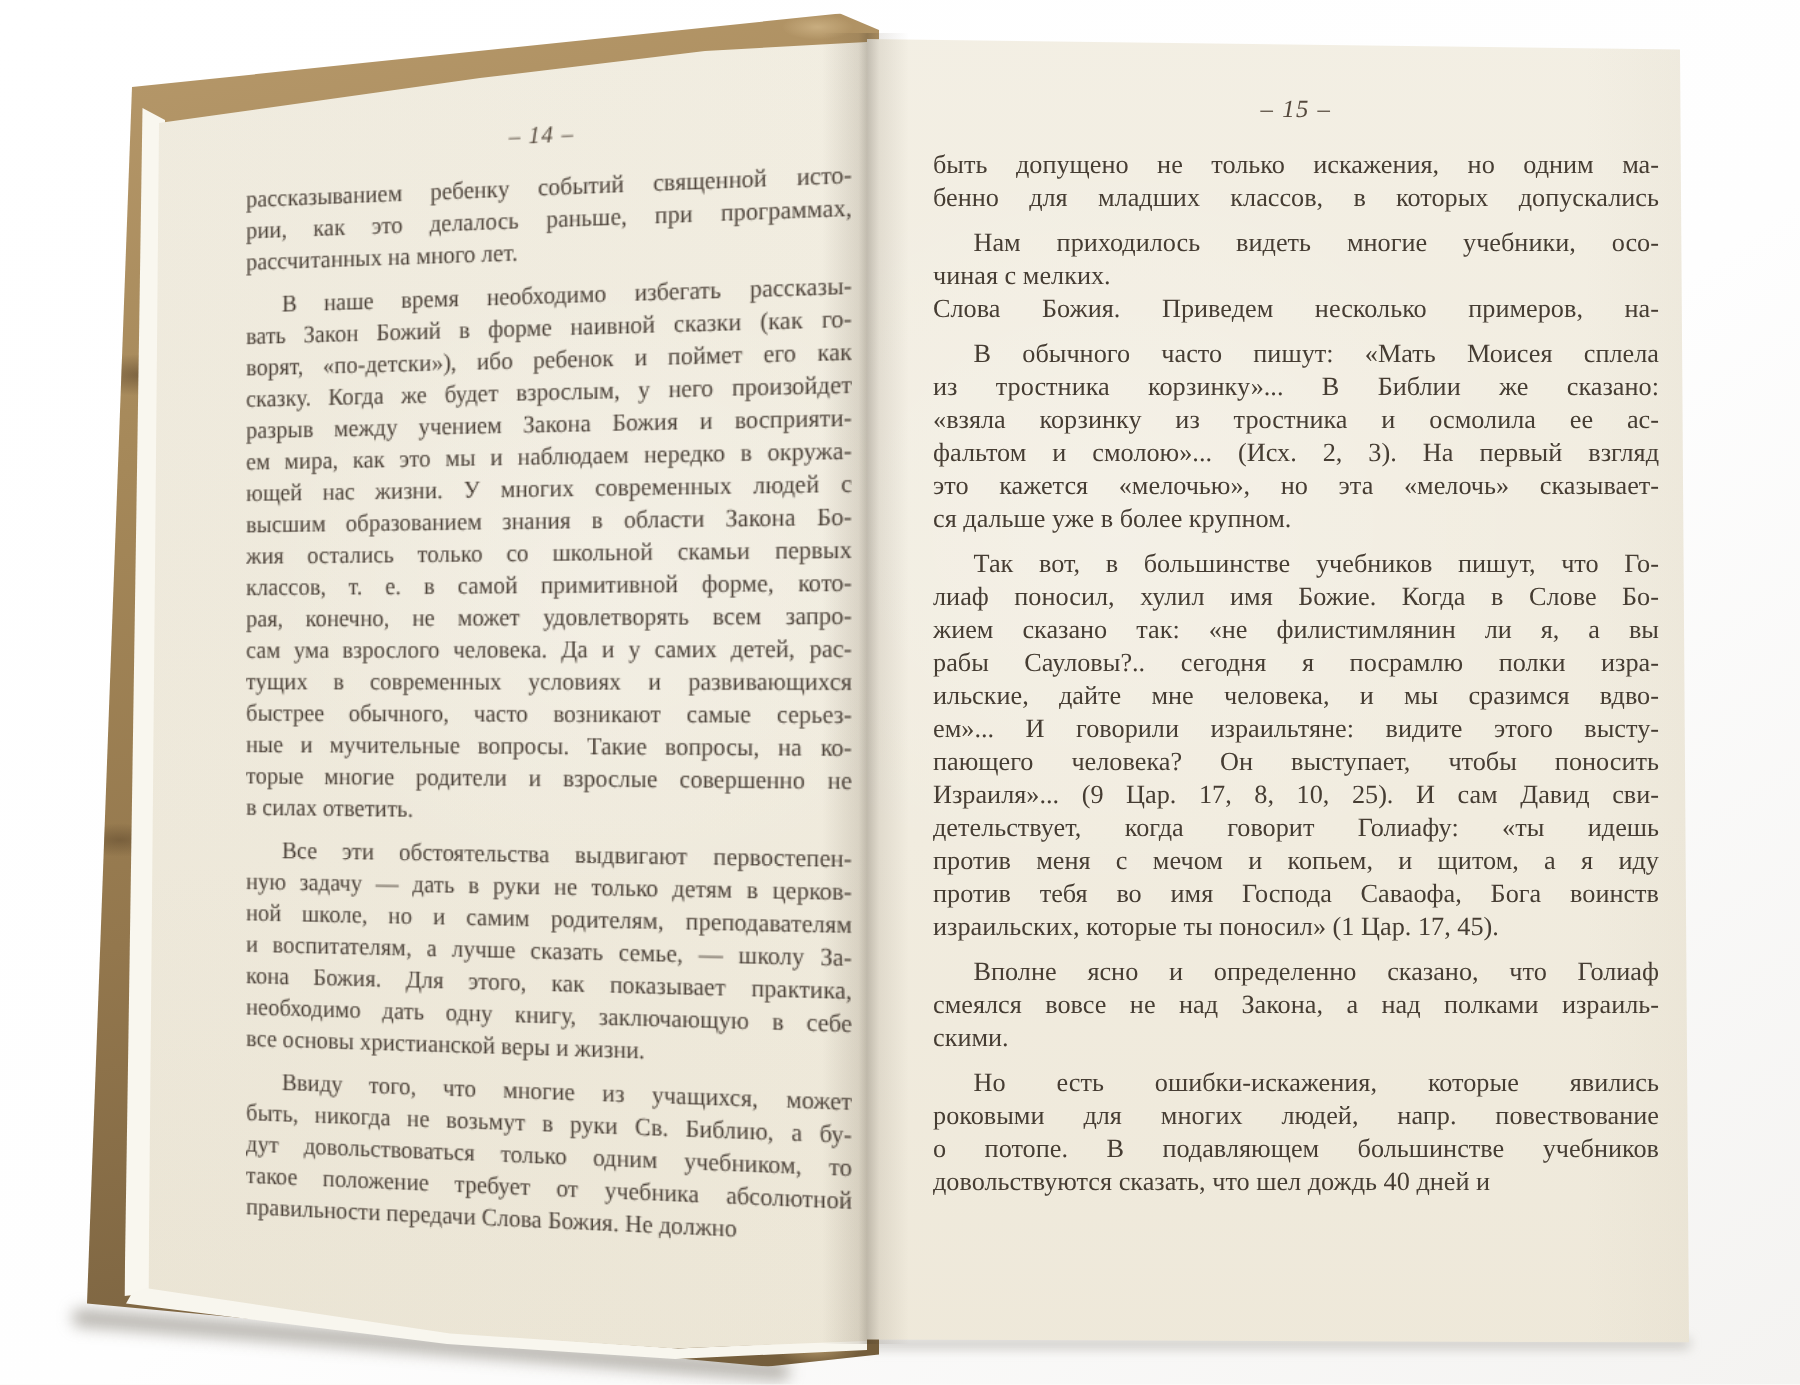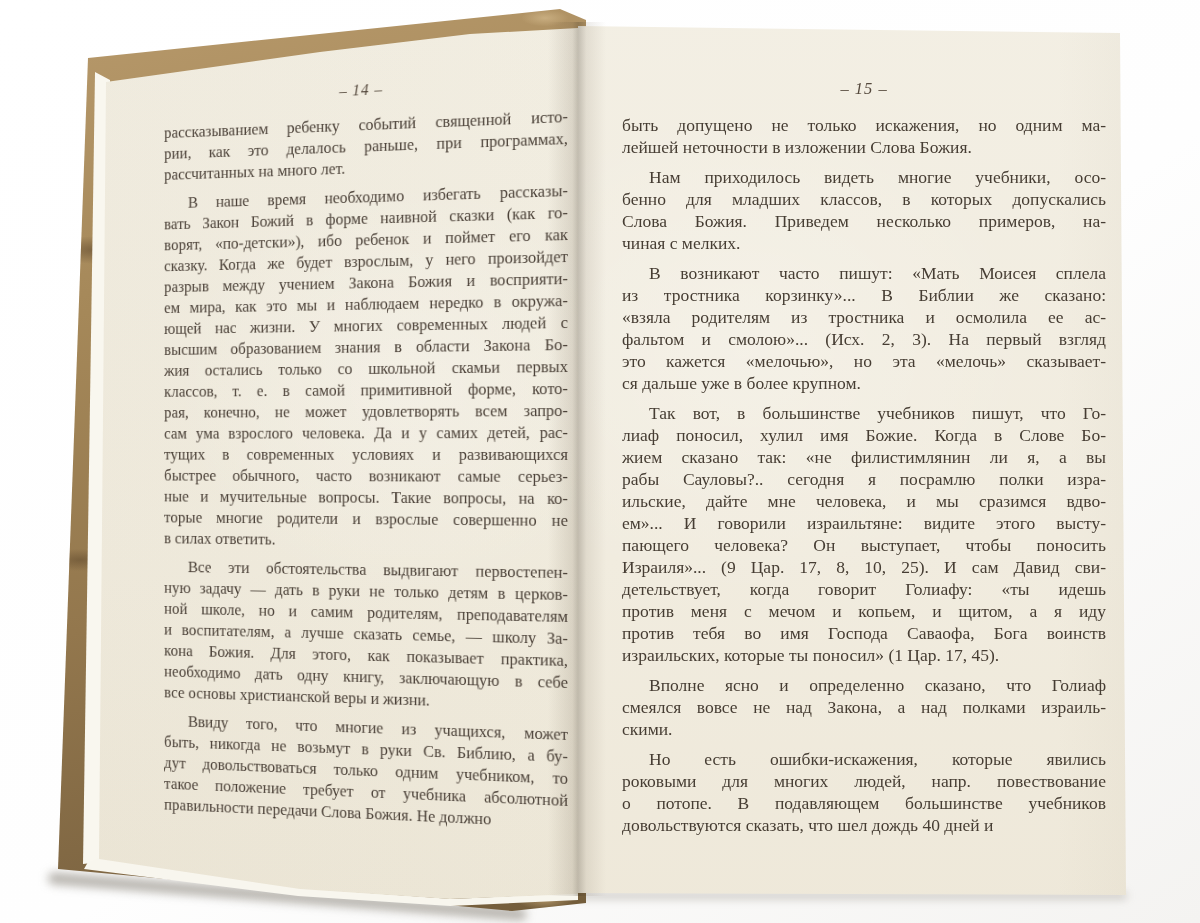--- a/index.html
+++ b/index.html
@@ -78,21 +78,21 @@
 
   
   .text-col { color: #4b4138; }
   .text-left {
     position: absolute; left: 132px; top: 68px; width: 436px;
     transform: perspective(1900px) rotateY(-13deg);
     transform-origin: 100% 50%;
     font-size: 17px;
   }
   .text-right {
-    position: absolute; left: 622px; top: 76px; width: 484px;
+    position: absolute; left: 622px; top: 60px; width: 484px;
     font-size: 17.5px;
     color: #463d33;
     font-family: Liberation Serif, serif;
   }
   .page-header {
     text-align: center; font-style: italic;
     font-size: 16.5px; color: #55493d;
     height: 26px; line-height: 26px; margin-bottom: 12px;
     letter-spacing: 1px;
   }
@@ -155,28 +155,27 @@
         <div class="line">дут довольствоваться только одним учебником, то</div>
         <div class="line">такое положение требует от учебника абсолютной</div>
         <div class="line pend">правильности передачи Слова Божия. Не должно</div>
       </div>
   </div>
 
   <div class="text-col text-right">
     <div class="page-header">– 15 –</div>
     <div>
         <div class="line">быть допущено не только искажения, но одним ма-</div>
-        <div class="line pend">лейшей неточности в изложении Слова Божия.</div>
+        <div class="line">бенно для младших классов, в которых допускались</div>
         <div class="line indent">Нам приходилось видеть многие учебники, осо-</div>
-        <div class="line">бенно для младших классов, в которых допускались</div>
+        <div class="line pend">чиная с мелких.</div>
         <div class="line">Слова Божия. Приведем несколько примеров, на-</div>
-        <div class="line pend">чиная с мелких.</div>
-        <div class="line indent">В возникают часто пишут: «Мать Моисея сплела</div>
+        <div class="line indent">В обычного часто пишут: «Мать Моисея сплела</div>
         <div class="line">из тростника корзинку»... В Библии же сказано:</div>
-        <div class="line">«взяла родителям из тростника и осмолила ее ас-</div>
+        <div class="line">«взяла корзинку из тростника и осмолила ее ас-</div>
         <div class="line">фальтом и смолою»... (Исх. 2, 3). На первый взгляд</div>
         <div class="line">это кажется «мелочью», но эта «мелочь» сказывает-</div>
         <div class="line pend">ся дальше уже в более крупном.</div>
         <div class="line indent">Так вот, в большинстве учебников пишут, что Го-</div>
         <div class="line">лиаф поносил, хулил имя Божие. Когда в Слове Бо-</div>
         <div class="line">жием сказано так: «не филистимлянин ли я, а вы</div>
         <div class="line">рабы Сауловы?.. сегодня я посрамлю полки изра-</div>
         <div class="line">ильские, дайте мне человека, и мы сразимся вдво-</div>
         <div class="line">ем»... И говорили израильтяне: видите этого высту-</div>
         <div class="line">пающего человека? Он выступает, чтобы поносить</div>

